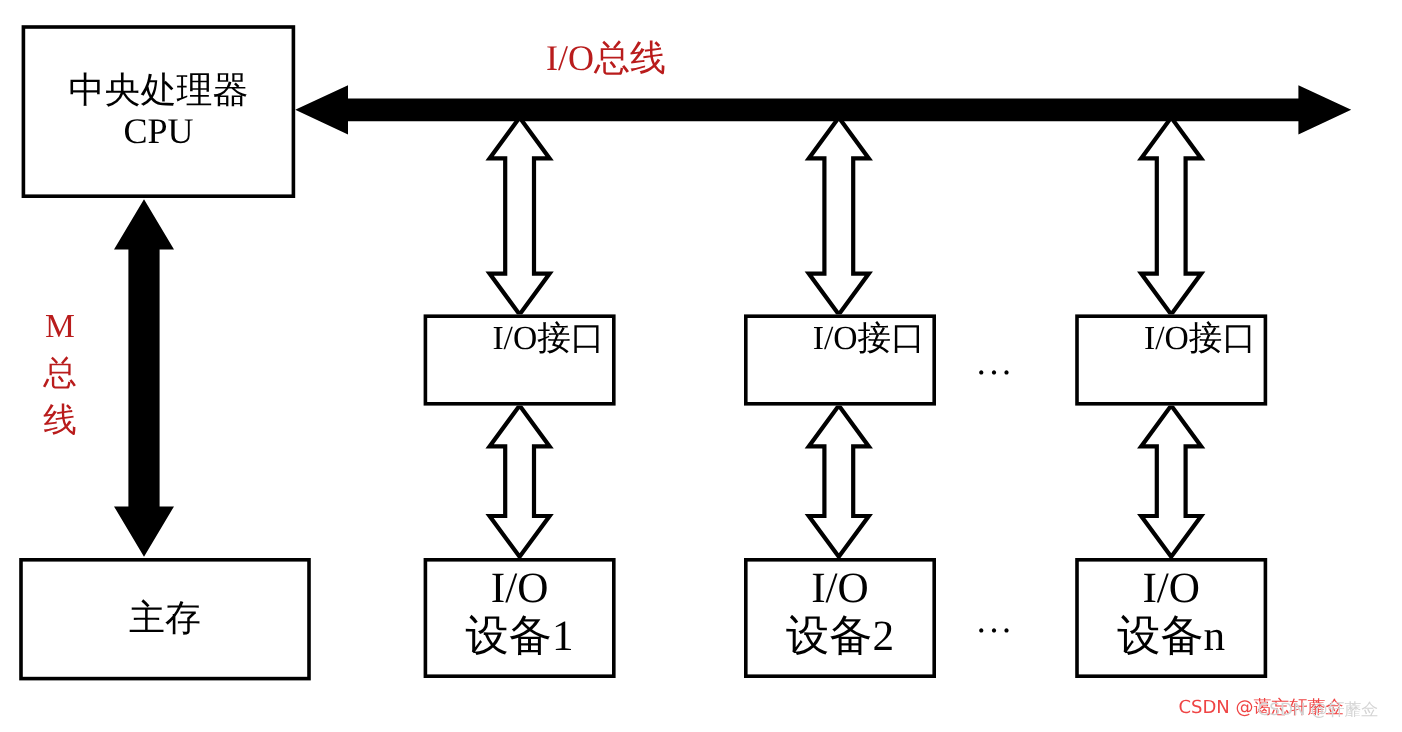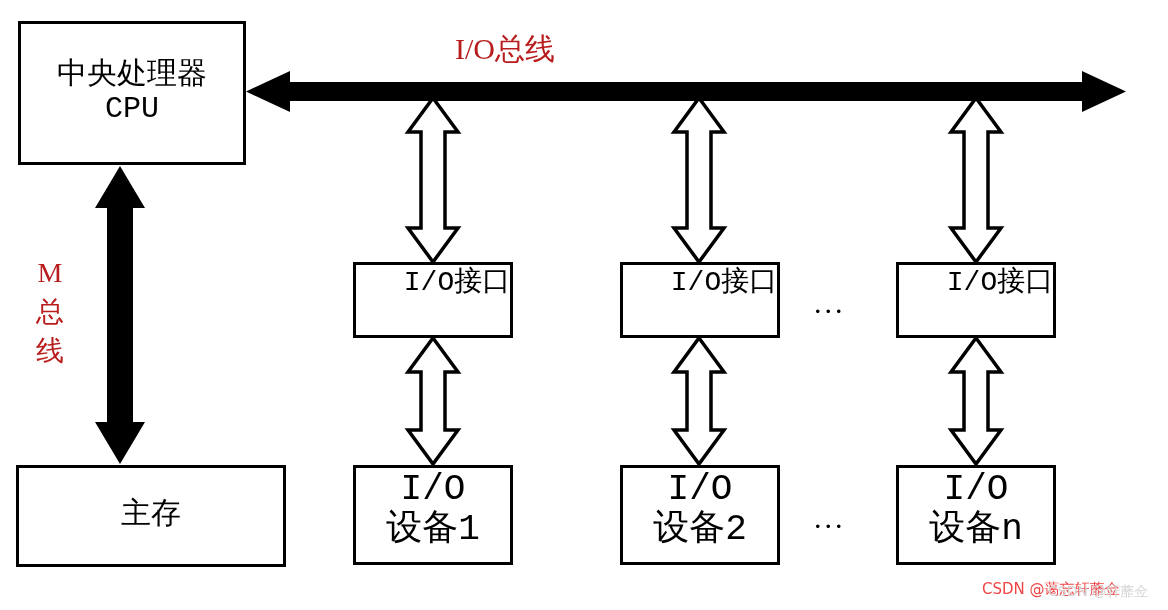--- a/index.html
+++ b/index.html
@@ -17,21 +17,20 @@
   }
   .box {
     position: absolute;
     box-sizing: border-box;
     border: 3px solid #000000;
     background: #ffffff;
     display: flex;
     flex-direction: column;
     align-items: center;
     color: #000000;
-    font-family: Liberation Mono, monospace;
   }
   .box .line {
     line-height: 1.12;
     white-space: nowrap;
   }
   .cpu-box {
     justify-content: center;
     font-size: 30px;
   }
   .mem-box {
@@ -203,21 +202,21 @@
         964,372
         951,372"></polygon>
     </g>
   </svg>
 
   <div class="box cpu-box" style="left:18px; top:21px; width:228px; height:144px;">
     <span class="line">中央处理器</span>
     <span class="line">CPU</span>
   </div>
 
-  <div class="box mem-box" style="left:16px; top:465px; width:270px; height:102px;">
+  <div class="box mem-box" style="left:16px; top:465px; width:243px; height:102px;">
     <span class="line">主存</span>
   </div>
 
   <div class="box iface-box" style="left:353px; top:262px; width:160px; height:76px;">
     <span class="line">I/O接口</span>
   </div>
   <div class="box iface-box" style="left:620px; top:262px; width:160px; height:76px;">
     <span class="line">I/O接口</span>
   </div>
   <div class="box iface-box" style="left:896px; top:262px; width:160px; height:76px;">

